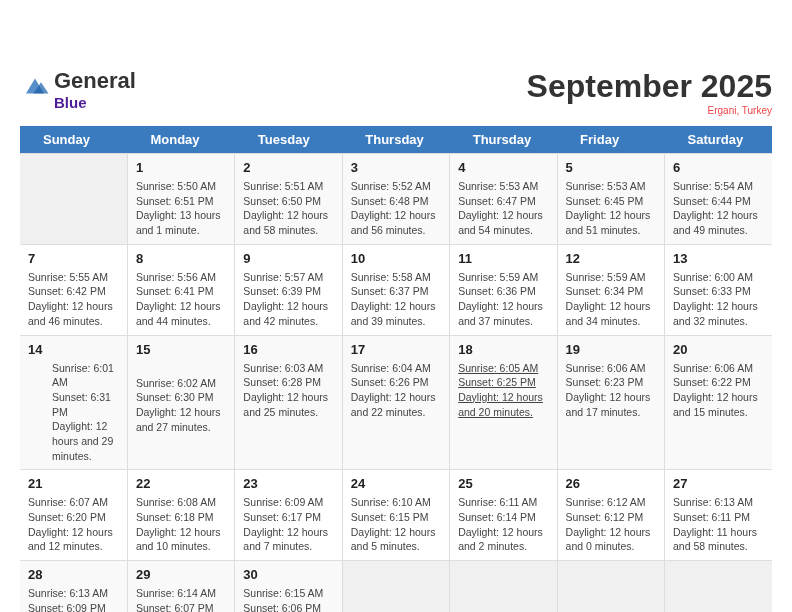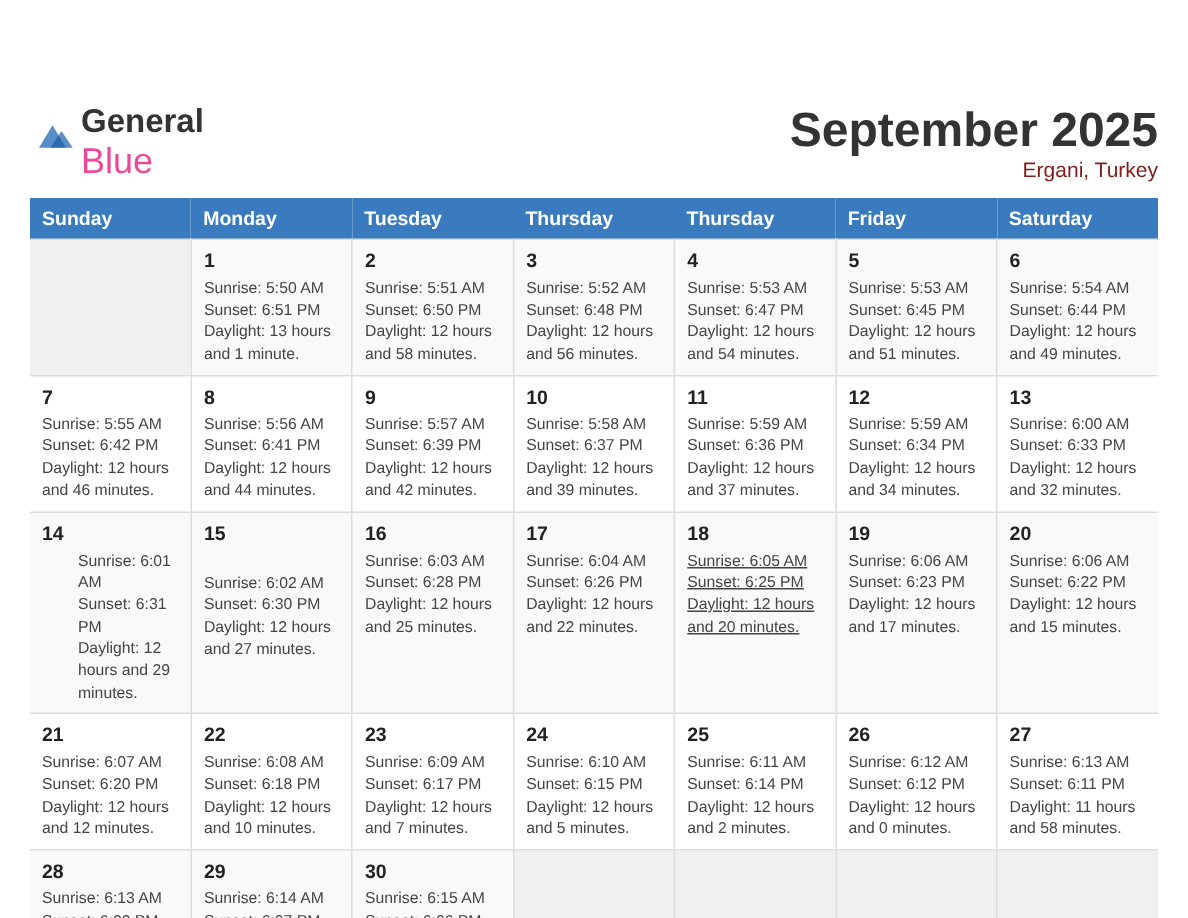--- a/index.html
+++ b/index.html
@@ -30,33 +30,33 @@
     }
     .title-block {
       text-align: right;
     }
     .month-title {
       font-size: 32px;
       font-weight: bold;
       color: #333;
     }
     .location {
-      font-size: 14px;
-      color: #7f1d1d;
+      font-size: 10px;
+      color: #ef4444;
     }
     table {
       width: 100%;
       border-collapse: collapse;
       font-size: 11px;
     }
     thead th {
       background-color: #3a7abf;
       color: white;
       text-align: left;
-      padding: 6px 8px;
+      padding: 6px 23px;
       font-size: 13px;
       font-weight: bold;
     }
     tbody td {
       vertical-align: top;
       padding: 6px 8px;
       border: 1px solid #ddd;
       width: 107px;
       min-height: 90px;
     }
@@ -91,21 +91,21 @@
 <body>
 
 <div class="header">
   <div class="logo">
     <svg class="logo-icon" viewBox="0 0 40 40" xmlns="http://www.w3.org/2000/svg">
       <polygon points="8,30 20,10 32,30" fill="#3a7abf" opacity="0.85"></polygon>
       <polygon points="18,30 28,15 38,30" fill="#1a5fa8" opacity="0.7"></polygon>
     </svg>
     <div>
       <span style="color:#333;font-size:22px;font-weight:bold;">General</span><br>
-      <span style="color:#ec4899;font-size:24px;font-weight:normal;">Blue</span>
+      <span style="color:#4c1d95;font-size:15px;font-weight:bold;">Blue</span>
     </div>
   </div>
   <div class="title-block">
     <div class="month-title">September 2025</div>
     <div class="location">Ergani, Turkey</div>
   </div>
 </div>
 
 <table>
   <thead>

